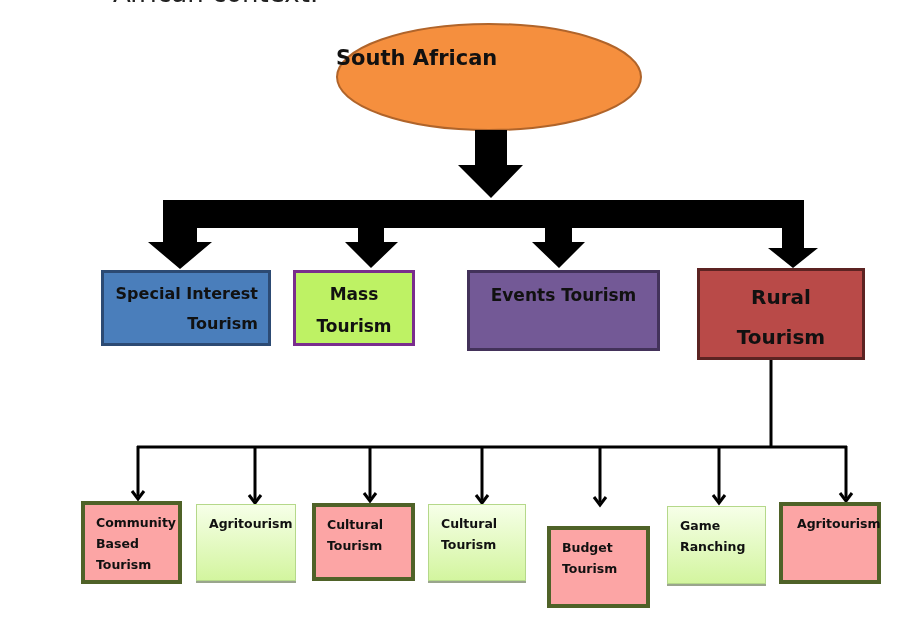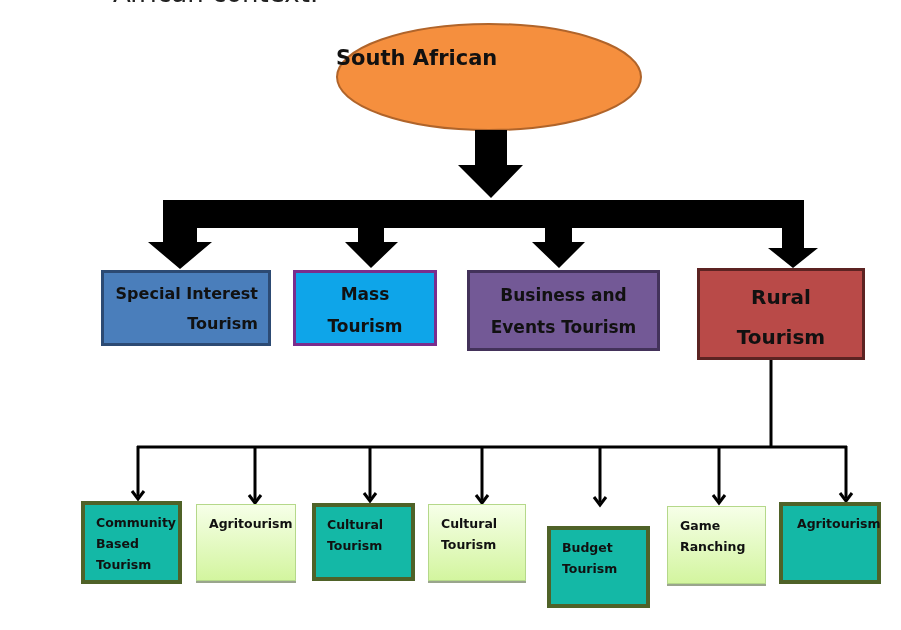--- a/index.html
+++ b/index.html
@@ -9,28 +9,28 @@
               font-family: "DejaVu Sans", sans-serif; white-space: nowrap; }
   svg.wires { position: absolute; left: 0; top: 0; }
   .ellipse-label { position: absolute; left: 336px; top: 40px; width: 306px; text-align: left;
                    font-weight: bold; font-size: 21px; line-height: 37px; color: #111;
                    font-family: "DejaVu Sans", sans-serif; }
   .box { position: absolute; box-sizing: border-box; font-weight: bold; color: #111;
          font-family: "DejaVu Sans", sans-serif; }
   .lvl2 { font-size: 17px; line-height: 32px; }
   .special { left: 101px; top: 270px; width: 170px; height: 76px; background: #4a7ebb;
              border: 3px solid #2c4a73; padding: 6px 10px; font-size: 16px; line-height: 30px; text-align: right; }
-  .mass { left: 293px; top: 270px; width: 144px; height: 76px; background: #0ea5e9;
+  .mass { left: 293px; top: 270px; width: 122px; height: 76px; background: #bef264;
           border: 3px solid #7a2d8d; text-align: center; padding-top: 5px; }
   .business { left: 467px; top: 270px; width: 193px; height: 81px; background: #735996;
               border: 3px solid #43325a; text-align: center; padding-top: 6px; }
   .rural { left: 697px; top: 268px; width: 168px; height: 92px; background: #b94a48;
            border: 3px solid #5c2322; text-align: center; font-size: 20px; line-height: 40px; padding-top: 6px; }
   .leaf { font-size: 12.5px; line-height: 21px; padding: 7px 0 0 11px; }
-  .dark { background: #14b8a6; border: 4px solid #4f6228; }
+  .dark { background: #fca5a5; border: 4px solid #4f6228; }
   .light { background: linear-gradient(to bottom, #f6ffe8, #d3f59f);
            border: 1px solid #b5d88a; box-shadow: 0 2px 0 #9aa58d; padding-left: 12px; padding-top: 8px; }
 </style>
 </head>
 <body>
 
 <div class="top-text">African context.</div>
 
 <svg class="wires" width="901" height="630">
 
@@ -73,21 +73,20 @@
 
 <div class="box special">
   <div>Special Interest</div>
   <div>Tourism</div>
 </div>
 <div class="box lvl2 mass">
   <div>Mass</div>
   <div>Tourism</div>
 </div>
 <div class="box lvl2 business">
-  <div>Business and</div>
   <div>Events Tourism</div>
 </div>
 <div class="box rural">
   <div>Rural</div>
   <div>Tourism</div>
 </div>
 
 <div class="box leaf dark" style="left:81px; top:501px; width:101px; height:83px;">
   <div>Community</div>
   <div>Based</div>

